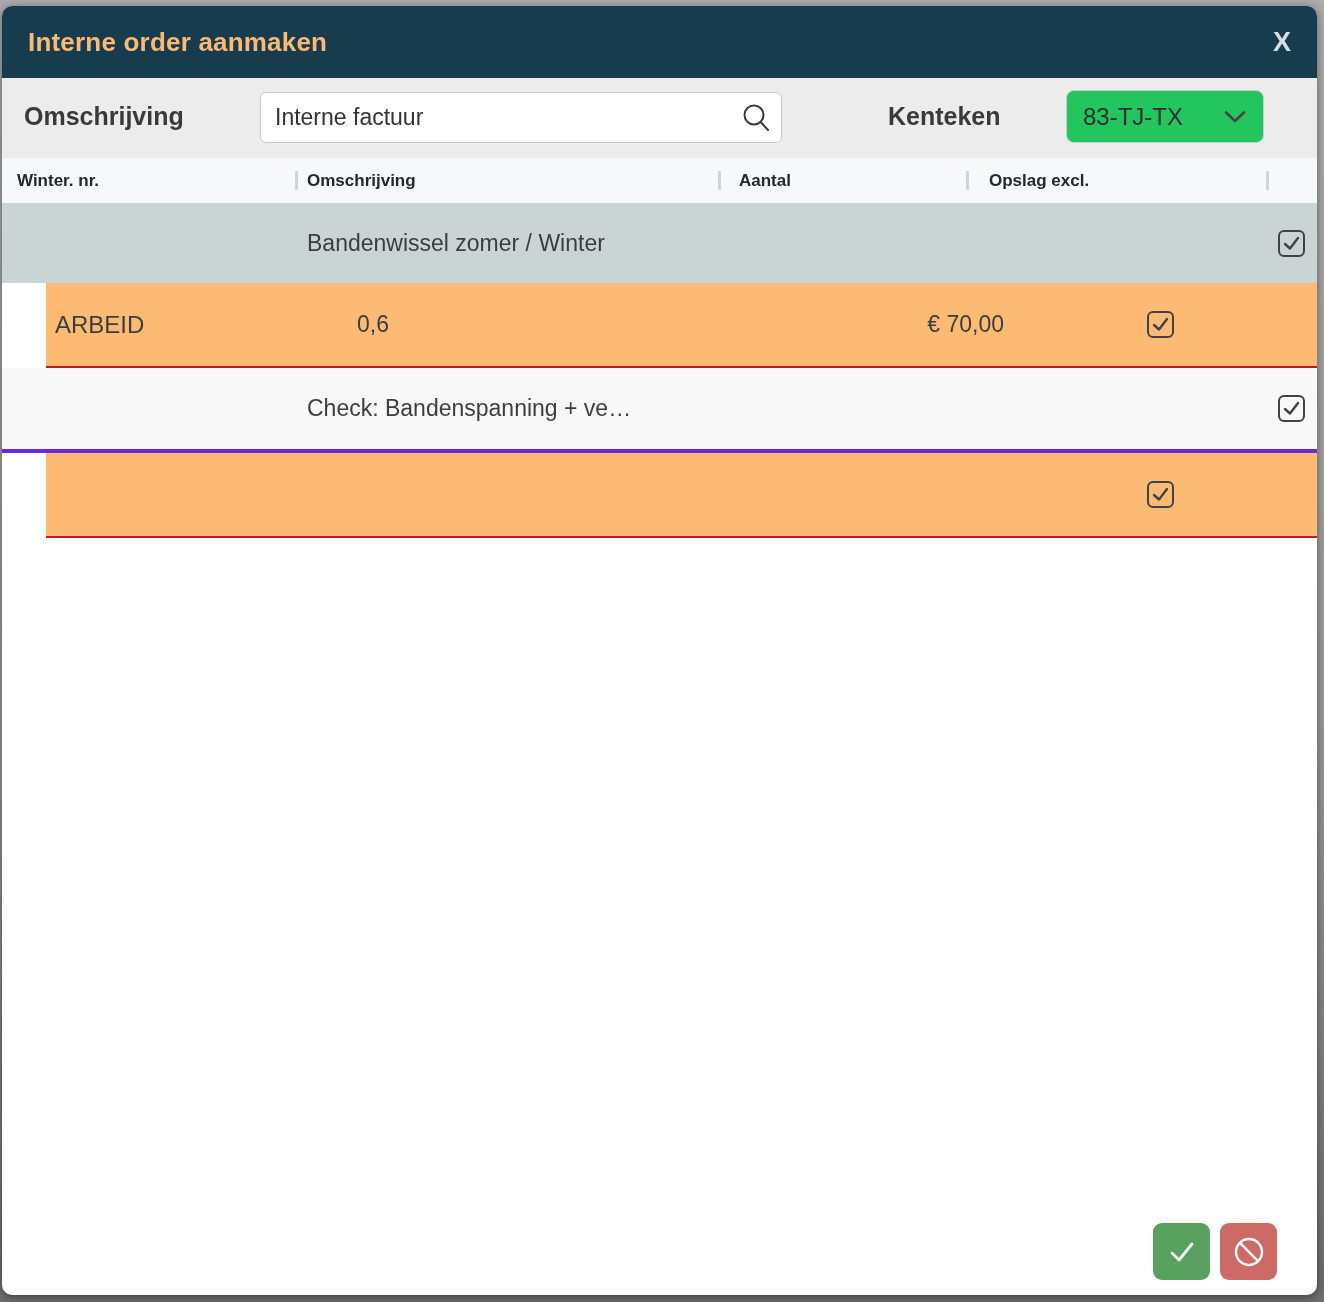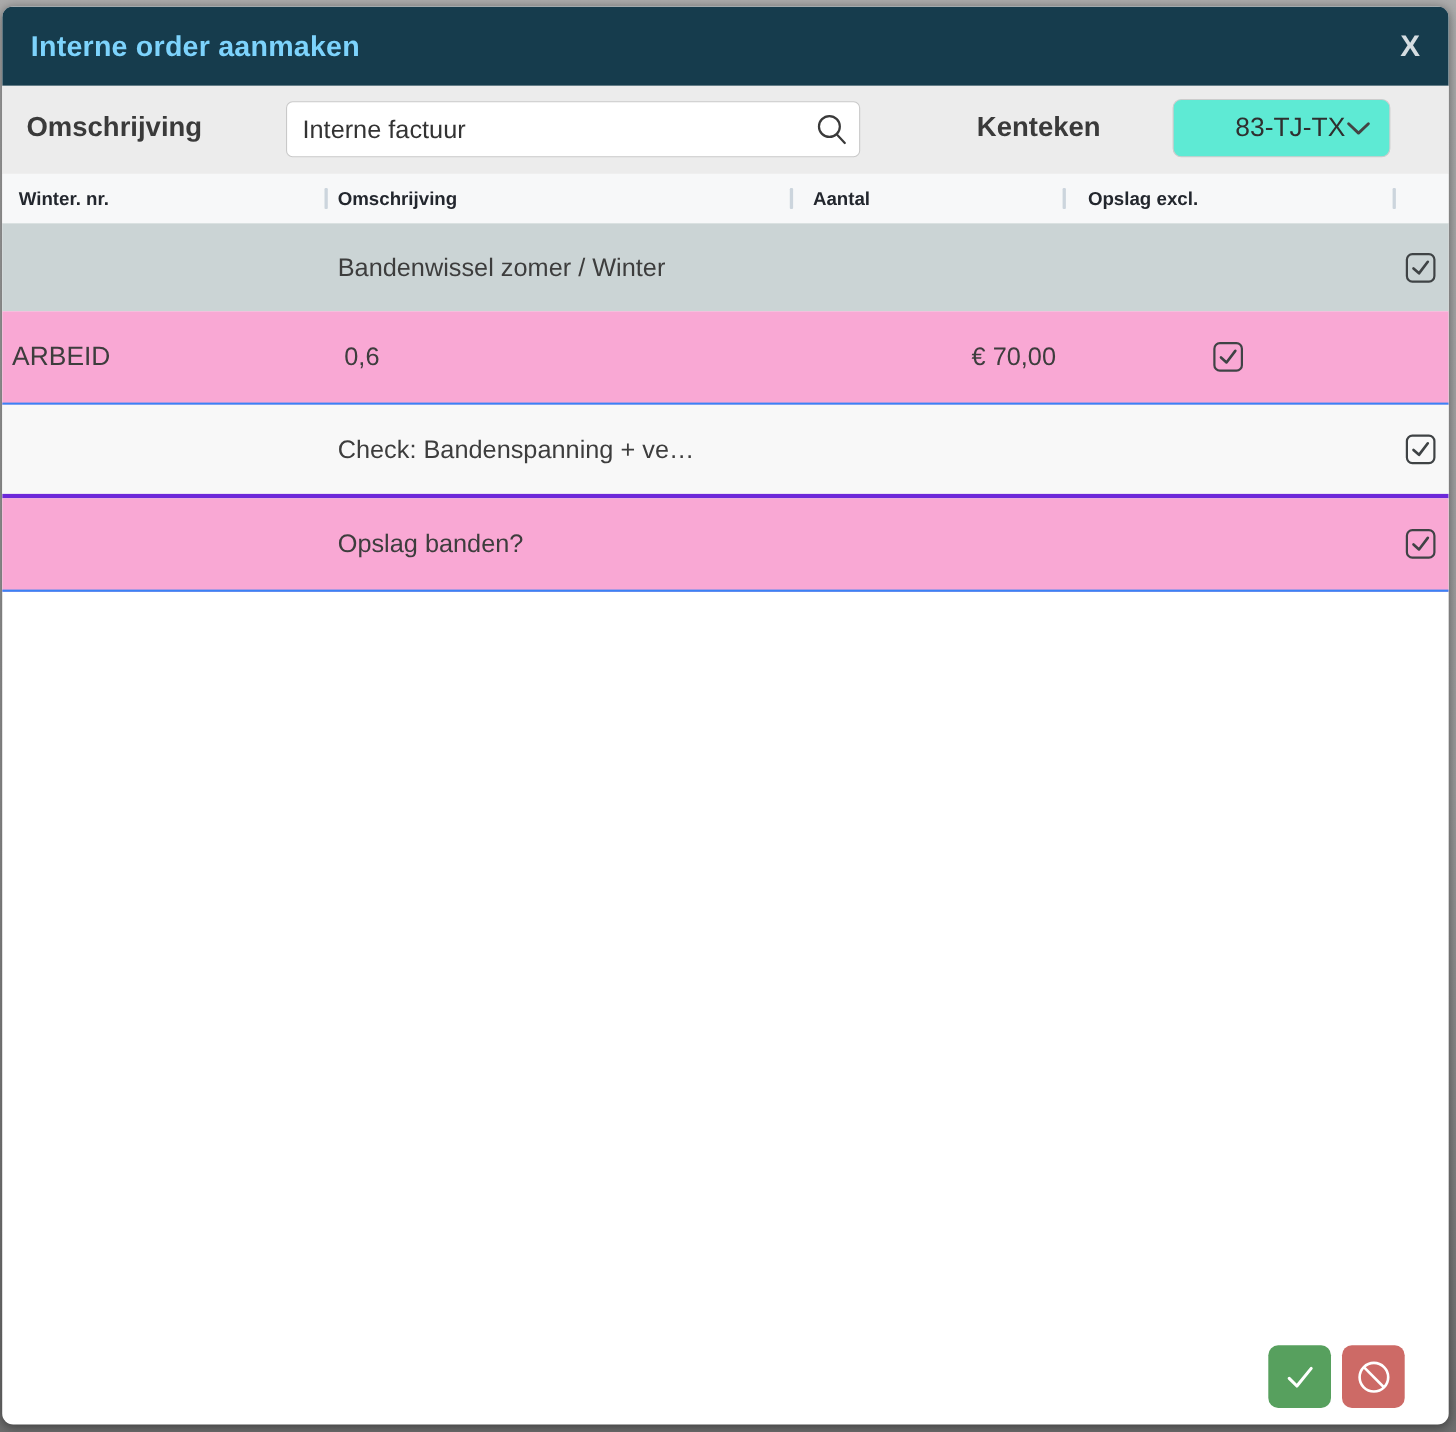--- a/index.html
+++ b/index.html
@@ -12,38 +12,38 @@
   .modal {
     position:absolute; left:2px; top:6px; width:1315px; height:1289px;
     background:#ffffff; border-radius:10px; overflow:hidden;
     box-shadow:0 2px 10px rgba(0,0,0,.45);
   }
   
   .titlebar {
     height:72px; background:#163c4d; display:flex; align-items:center;
     justify-content:space-between; padding:0 26px;
   }
-  .titlebar .title { color:#7dd3fc; font-size:26px; font-weight:700; letter-spacing:.2px; }
+  .titlebar .title { color:#fdba74; font-size:26px; font-weight:700; letter-spacing:.2px; }
   .titlebar .close { color:#d5dde1; font-size:27px; font-weight:700; cursor:pointer; line-height:1; }
   
   .formrow { height:80px; background:#ececec; position:relative; }
   .formrow .lbl { position:absolute; top:24px; font-size:25px; font-weight:700; color:#3a3a3a; }
   .lbl-omschrijving { left:22px; }
   .lbl-kenteken { left:886px; }
   .searchfield {
     position:absolute; left:258px; top:14px; width:522px; height:51px;
     background:#fff; border:1px solid #c9c9c9; border-radius:6px;
     display:flex; align-items:center; padding:0 10px 0 14px;justify-content:center;
   }
   .searchfield .value { flex:1; font-size:23px; color:#333; }
   .searchfield svg { flex:0 0 auto; }
   .selectbox {
     position:absolute; left:1064px; top:12px; width:198px; height:53px;
-    background:#5eead4; border:1px solid #cccccc; border-radius:8px;
-    display:flex; align-items:center; padding:12px 16px; cursor:pointer;text-align:right;
+    background:#22c55e; border:1px solid #cccccc; border-radius:8px;
+    display:flex; align-items:center; padding:12px 16px; cursor:pointer;
   }
   .selectbox .value { flex:1; font-size:24px; color:#2f2f2f; }
   
   .grid { display:grid; grid-template-columns:293px 423px 248px 300px 51px; }
   .thead { height:45px; background:#f7f8f9; }
   .thead .th {
     position:relative; display:flex; align-items:center;
     font-size:17px; font-weight:700; color:#23272e;
   }
   .th.c1 { padding-left:15px; }
@@ -55,21 +55,21 @@
     background:#ccd5dd; border-radius:1px;
   }
   .row { position:relative; }
   .row .cell { display:flex; align-items:center; font-size:23px; color:#3d3d3d; }
   .row .c1 { padding-left:9px; font-size:24px; }
   .row .c2 { padding-left:12px; }
   .row .c3 { padding-left:18px; }
   .row .c4 { justify-content:flex-end; padding-right:6px; }
   .row .c5 { justify-content:center; }
   .row-selected { height:80px; background:#cbd4d5; }
-  .row-plain { height:85px; background:#f9a8d4; border-bottom:2px solid #3b82f6; }
+  .row-plain { height:85px; background:#fdba74; border-bottom:2px solid #b91c1c;margin-left:44px; }
   .row-alt { height:85px; background:#f8f8f8; border-bottom:4px solid #6d28d9; }
   .checkbox {
     width:27px; height:27px; border:2px solid #3f4345; border-radius:6px;
     display:flex; align-items:center; justify-content:center; background:transparent;
     cursor:pointer;
   }
   
   .footer { position:absolute; right:40px; bottom:15px; display:flex; gap:10px; }
   .btn {
     width:57px; height:57px; border:none; border-radius:9px; cursor:pointer;
@@ -154,21 +154,20 @@
       <span class="checkbox">
         <svg width="21" height="21" viewBox="0 0 21 21" fill="none">
           <polyline points="4,11 9,15.5 17,5" stroke="#3f4345" stroke-width="2.4" stroke-linecap="round" stroke-linejoin="round"></polyline>
         </svg>
       </span>
     </div>
   </div>
 
   <div class="grid row row-plain">
     <div class="cell c1"></div>
-    <div class="cell c2">Opslag banden?</div>
     <div class="cell c3"></div>
     <div class="cell c4"></div>
     <div class="cell c5">
       <span class="checkbox">
         <svg width="21" height="21" viewBox="0 0 21 21" fill="none">
           <polyline points="4,11 9,15.5 17,5" stroke="#3f4345" stroke-width="2.4" stroke-linecap="round" stroke-linejoin="round"></polyline>
         </svg>
       </span>
     </div>
   </div>

